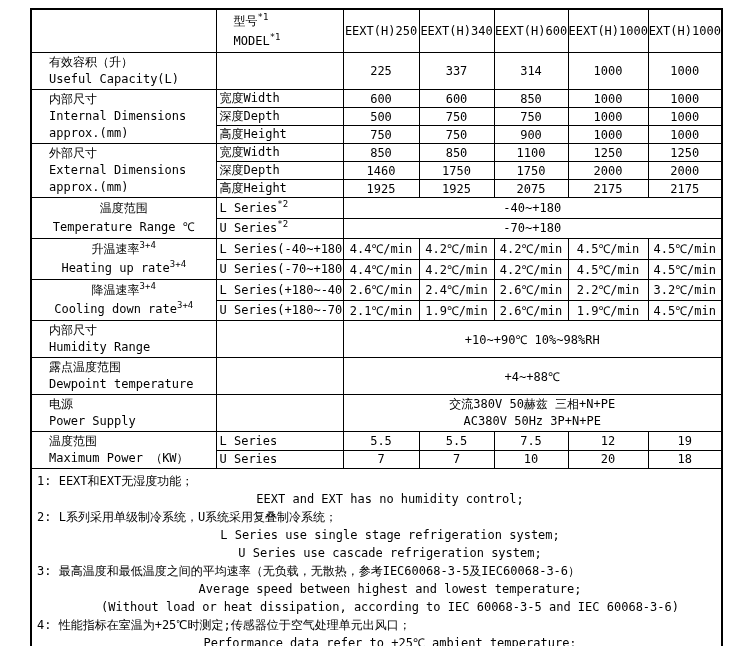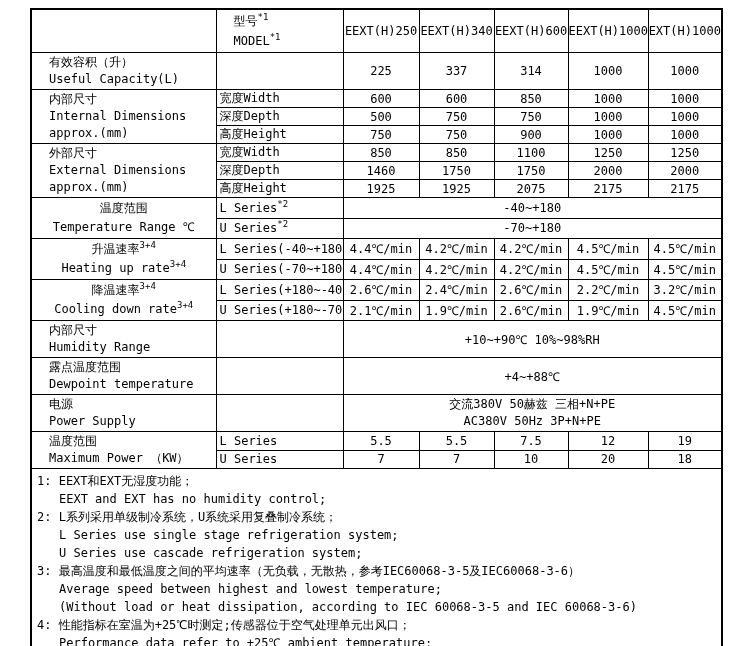--- a/index.html
+++ b/index.html
@@ -24,21 +24,21 @@
   .lbl .ln{line-height:17px;white-space:nowrap;}
   .lbl.lh19 .ln{line-height:19px;text-align:center;}
   .lbl.lh20 .ln{line-height:20px;}
   .sub{padding:0 3px;white-space:nowrap;text-align:left;}
   .val{text-align:center;white-space:nowrap;}
   .merged{text-align:center;white-space:nowrap;margin-left:44px;}
   .merged .ln{line-height:17px;}
   sup{font-size:9px;line-height:0;}
   td.notes{vertical-align:top;padding:3px 0 0 5px;}
   .note-line{line-height:18px;white-space:nowrap;}
-  .note-line.ind{padding-left:22px;}
+  .note-line.ind{padding-left:22px;text-align:center;}
 </style>
 </head>
 <body>
 
 <div class="canvas">
 <table class="spec">
   <colgroup>
     <col style="width:185px">
         <col style="width:127px">
     <col style="width:76px">

